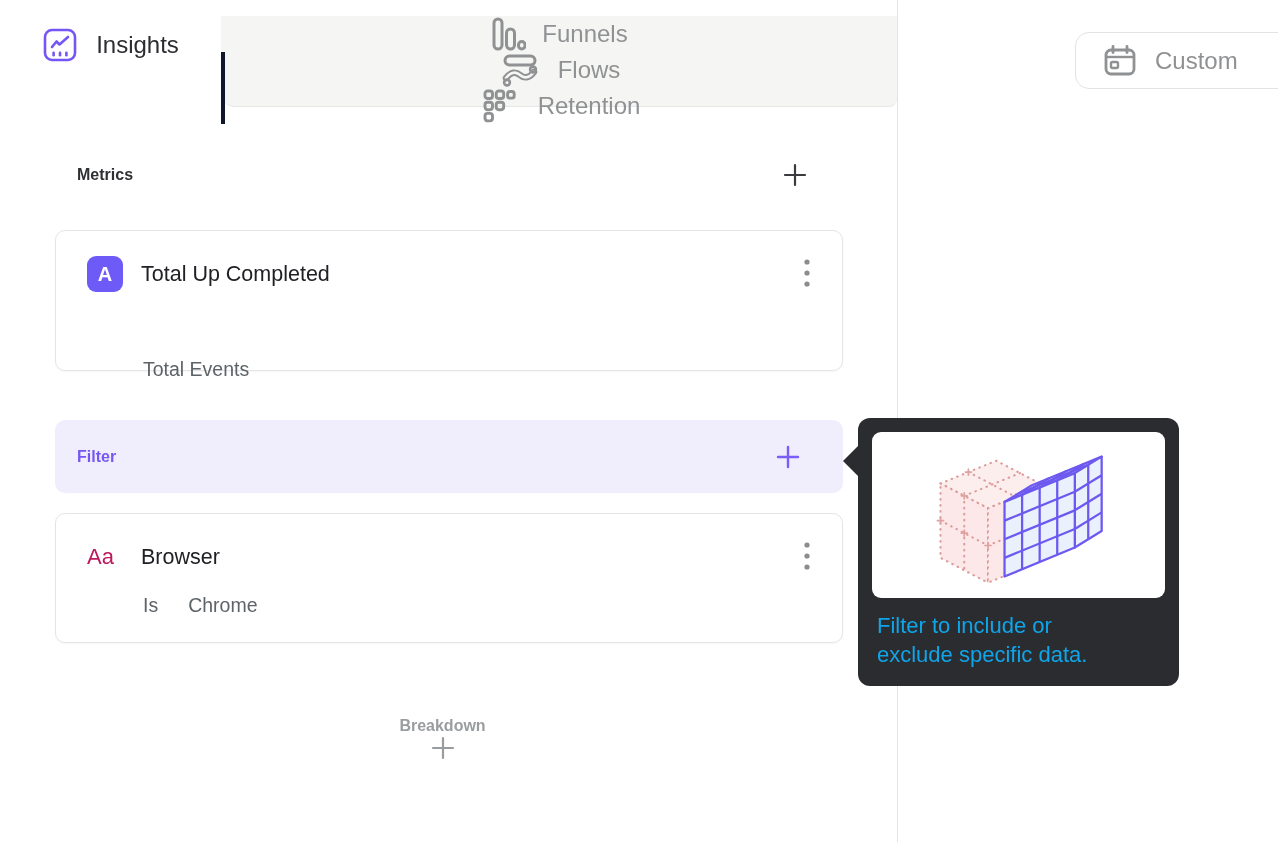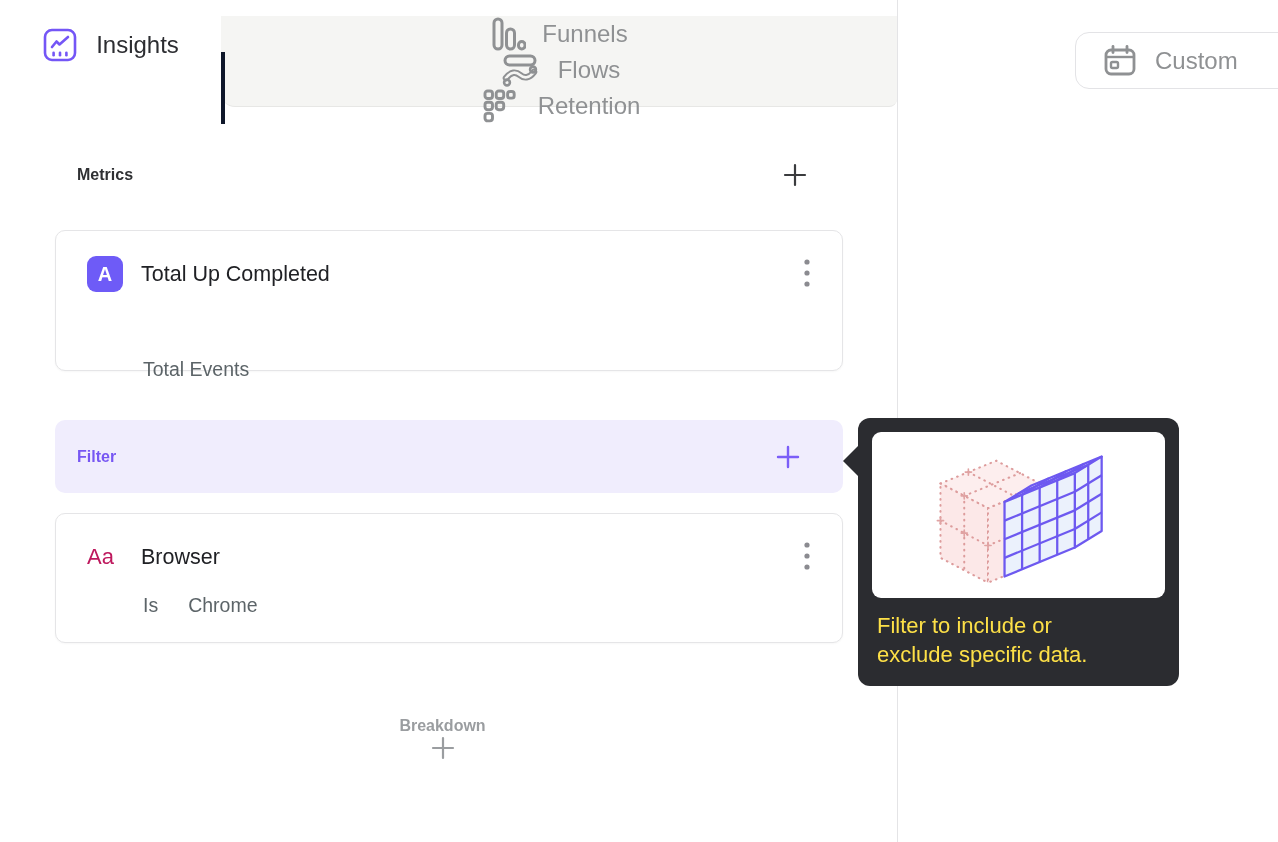--- a/index.html
+++ b/index.html
@@ -93,21 +93,21 @@
     border-top:16px solid transparent; border-bottom:16px solid transparent;
     border-right:16px solid #2b2c30;
   }
   .tooltip-img {
     position:absolute; left:14px; top:14px; width:293px; height:166px;
     background:#fff; border-radius:9px;
     display:flex; align-items:center; justify-content:center; overflow:hidden;
   }
   .tooltip-text {
     position:absolute; left:19px; top:193px;
-    font-size:22px; line-height:29px; color:#fde047;
+    font-size:22px; line-height:29px; color:#0ea5e9;
   }
 
   svg { display:block; }
 </style>
 </head>
 <body>
 
 <div class="screen">
 
   <div class="tab-active">

